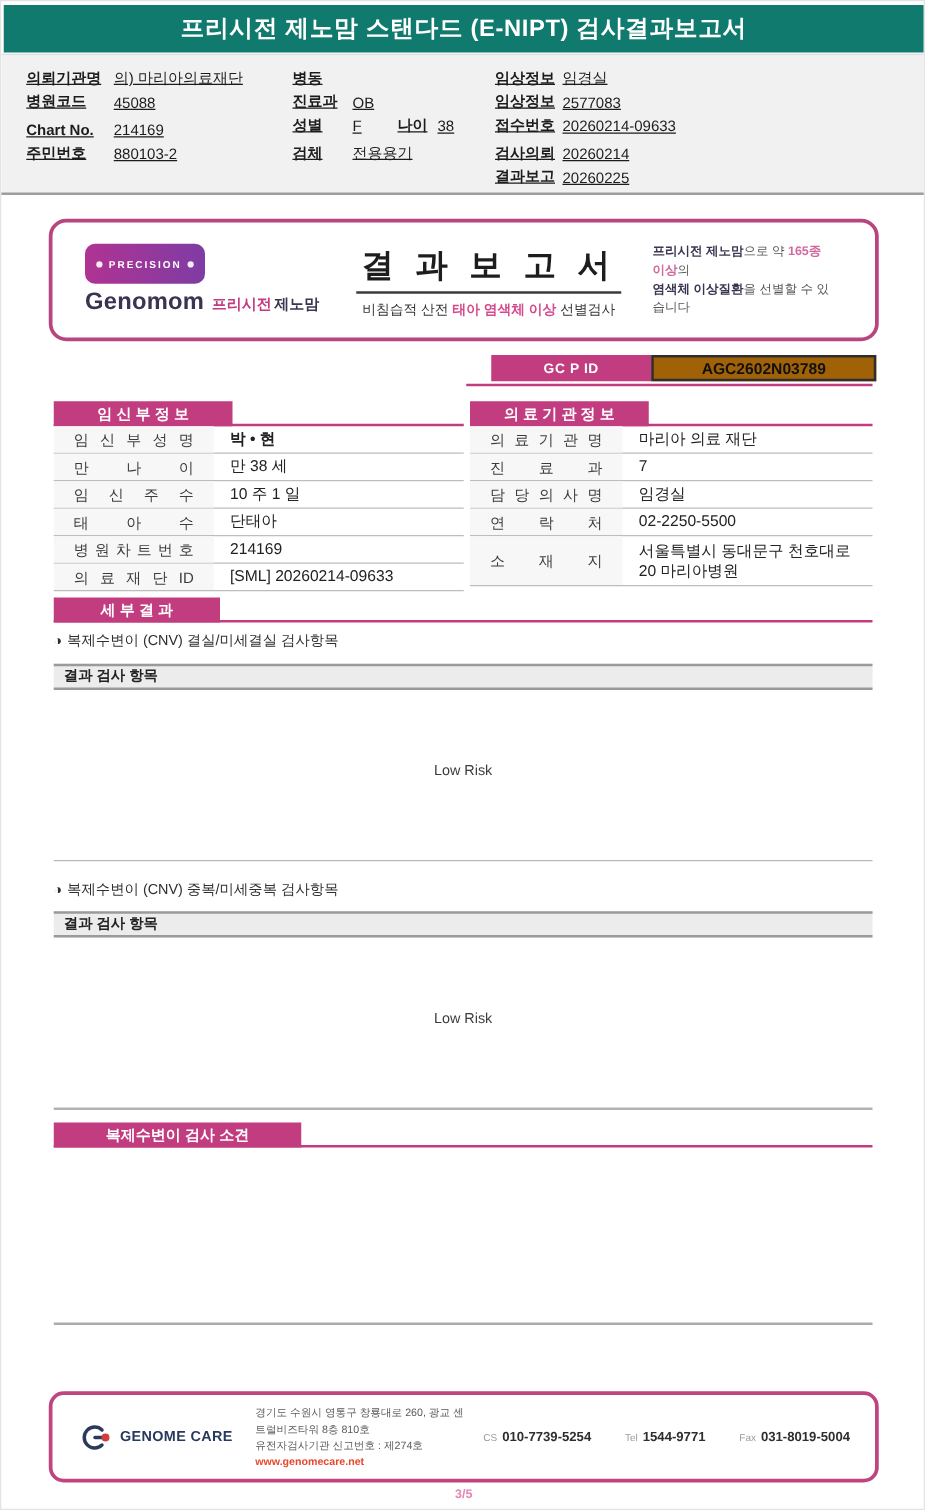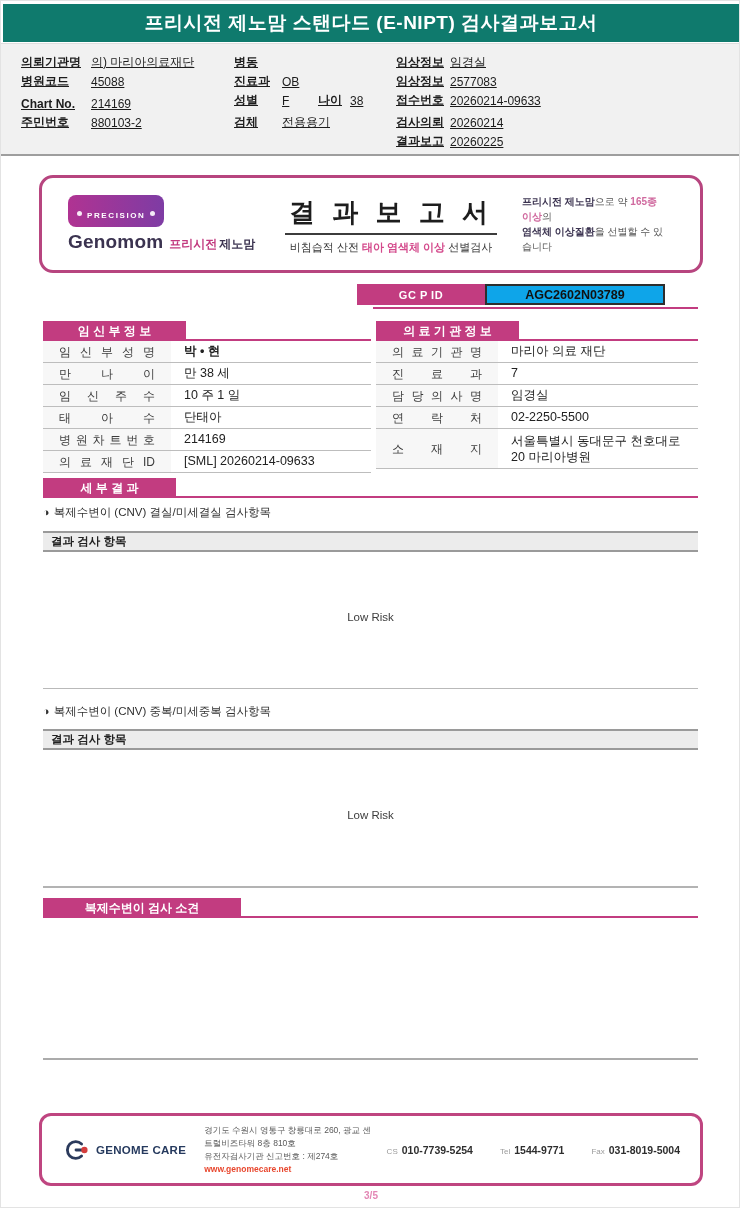--- a/index.html
+++ b/index.html
@@ -23,43 +23,43 @@
   .ph-label { font-weight:700; flex:0 0 auto; }
   .w70 { width:70px; } .w48 { width:48px; } .w54 { width:54px; }
   .w36 { width:36px; } .w32 { width:32px; }
   .ph-value { font-weight:400; white-space:nowrap; }
 
   
   .report-box { position:absolute; left:38px; top:174px; width:664px; height:98px;
     border:3px solid #b7457f; border-radius:14px; background:#fff;
     display:flex; align-items:center; }
   .rb-left { width:218px; padding-left:26px; }
-  .precision-badge { display:inline-flex; gap:5px; height:15px;
+  .precision-badge { display:inline-flex; align-items:center; gap:5px; height:15px;
     padding:16px 9px; border-radius:8px; background:linear-gradient(90deg,#b03392,#7e3ca4);
     color:#fff; font-size:8px; font-weight:700; letter-spacing:1.6px; }
   .precision-badge::before, .precision-badge::after { content:""; width:5px; height:5px;
     border-radius:50%; background:#fff; opacity:.9; }
   .brand-line { margin-top:4px; white-space:nowrap; }
   .brand-en { font-size:19px; font-weight:800; color:#3b3350; letter-spacing:0.2px; }
   .brand-kr-pink { font-size:12px; font-weight:700; color:#c23a7f; margin-left:6px; }
   .brand-kr-dark { font-size:12px; font-weight:700; color:#3b3350; margin-left:2px; }
   .rb-center { flex:1; text-align:center; padding-top:2px; }
   .rb-title { font-size:26px; font-weight:800; color:#1d1d1d; letter-spacing:5px; white-space:nowrap; }
   .rb-underline { width:212px; margin:3px auto 0; border-top:2px solid #3c3c3c; }
   .rb-subtitle { margin-top:5px; font-size:11px; color:#333; white-space:nowrap; }
   .hl-pink { color:#d44a8c; font-weight:700; }
   .rb-right { width:178px; padding-right:32px; font-size:10px; line-height:15px; color:#555; }
   .note-bold { color:#3b3350; font-weight:700; }
   .note-pink { color:#d06a9f; font-weight:700; }
 
   
-  .gcpid-row { position:absolute; left:356px; top:283px; width:308px; height:21px; display:flex; }
+  .gcpid-row { position:absolute; left:392px; top:283px; width:308px; height:21px; display:flex; }
   .gcpid-label { width:128px; background:#c23c80; color:#fff; font-size:11px; font-weight:700;
     display:flex; align-items:center; justify-content:center; letter-spacing:0.5px; }
-  .gcpid-value { flex:1; background:#0ea5e9; border:2px solid #2e2e2e; color:#111;
+  .gcpid-value { flex:1; background:#a16207; border:2px solid #2e2e2e; color:#111;
     font-size:12.5px; font-weight:700; display:flex; align-items:center; justify-content:center; }
   .gcpid-line { position:absolute; left:372px; top:306px; width:325px; height:2px; background:#c23c80; }
 
   
   .tbl { position:absolute; top:320px; }
   .tbl-mother { left:42px; width:328px; }
   .tbl-clinic { left:375px; width:322px; }
   .tbl-header { height:20px; border-bottom:2px solid #c23c80; }
   .tbl-header-block { width:143px; height:20px; background:#c23c80; color:#fff;
     font-size:12px; font-weight:700; display:flex; align-items:center; justify-content:center; }

